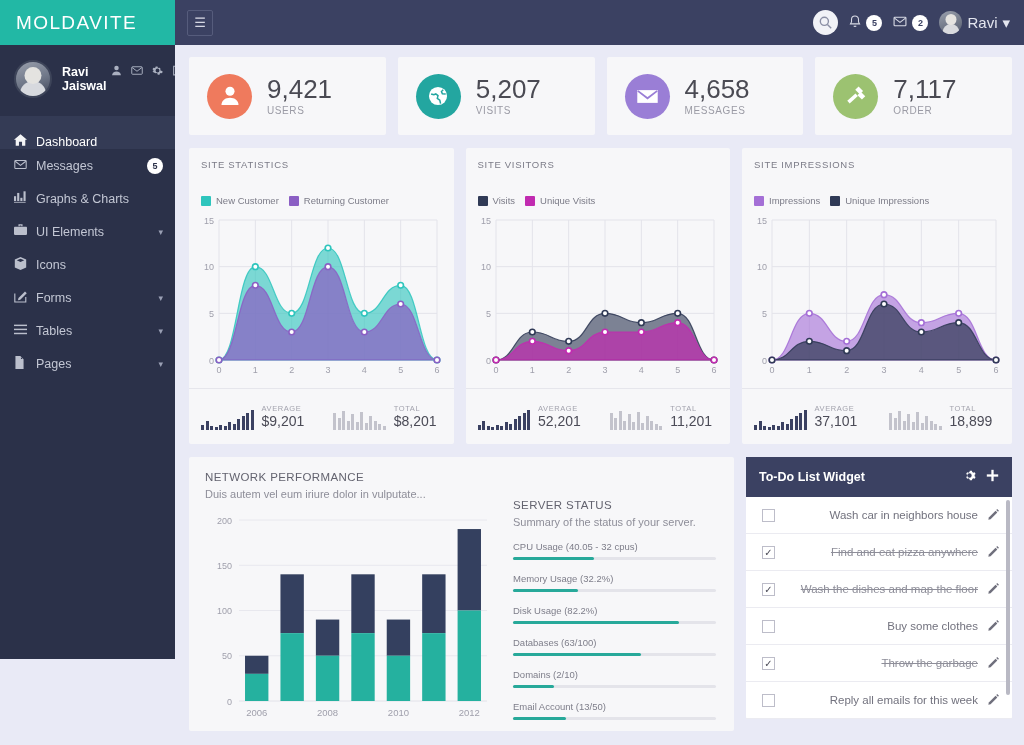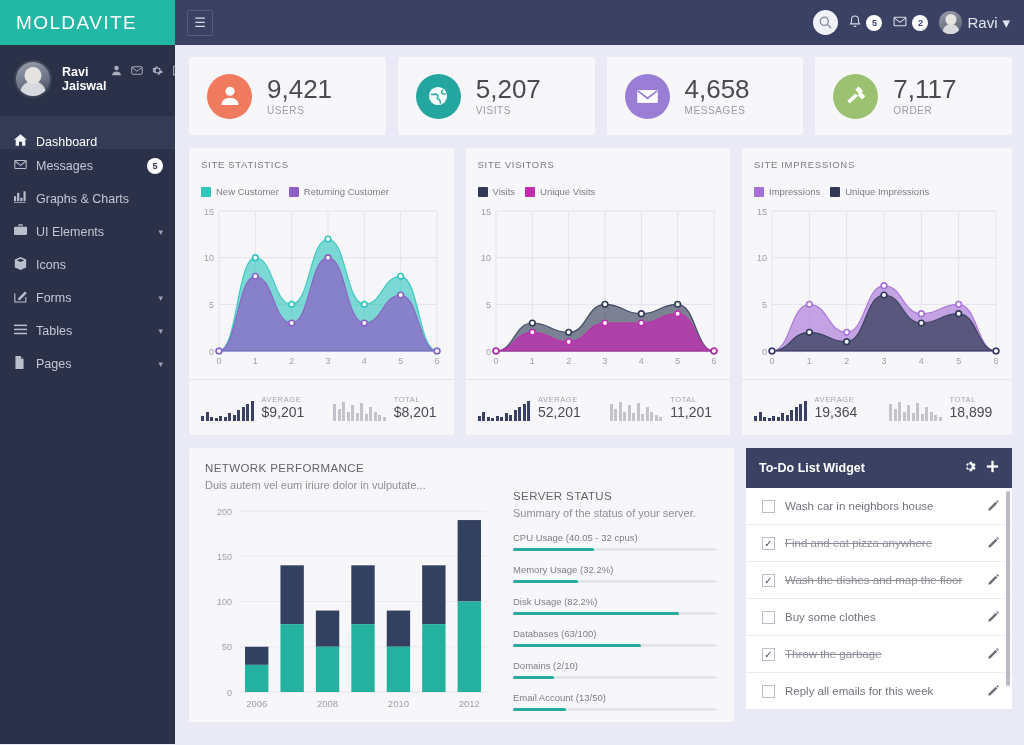--- a/index.html
+++ b/index.html
@@ -5,21 +5,21 @@
   * { box-sizing: border-box; margin: 0; padding: 0; }
   html, body {
     width: 1024px; height: 745px;
     font-family: "Liberation Sans", sans-serif;
     background: #e9eaf6;
     overflow: hidden;
   }
   .app { display: flex; width: 1024px; height: 745px; }
 
   
-  .sidebar { width: 175px; height: 744px; background: #2b3149; flex: 0 0 175px; }
+  .sidebar { width: 175px; height: 659px; background: #2b3149; flex: 0 0 175px; }
   .brand {
     height: 45px; background: #22b8a5; color: #fff;
     display: flex; align-items: center; padding-left: 16px;
     font-size: 19px; letter-spacing: 1.4px; font-weight: 400;
   }
   .profile { padding: 15px 12px 14px 14px; display: flex; align-items: center; gap: 10px; }
   .avatar-lg {
     width: 38px; height: 38px; border-radius: 50%;
     background: linear-gradient(160deg,#9aa0ad 0%,#6e7687 55%,#3f4558 100%);
     border: 2px solid #3d4459; flex: 0 0 38px; position: relative; overflow: hidden;
@@ -102,21 +102,21 @@
     display: flex; align-items: center; justify-content: center; color: #fff;
   }
   .stat-num { font-size: 26px; color: #4a4a53; font-weight: 300; line-height: 1.05; }
   .stat-lbl { font-size: 10px; color: #9b9ba5; letter-spacing: .6px; margin-top: 2px; }
 
   
   .charts-row { display: flex; gap: 12px; margin-bottom: 13px; }
   .card { background: #f7f7f9; border-radius: 2px; flex: 1; }
   .card-hd { padding: 11px 12px 0 12px; }
   .card-title { font-size: 9.5px; color: #7b7b87; letter-spacing: .7px; }
-  .legend { display: flex; gap: 10px; margin-top: 16px; align-items: center; }
+  .legend { display: flex; gap: 10px; margin-top: 25px; align-items: center; }
   .legend span.sw { width: 10px; height: 10px; display: inline-block; border-radius: 1px; }
   .legend .li { display: flex; align-items: center; gap: 5px; font-size: 9.5px; color: #7c7c88; }
   .chart-area { padding: 6px 10px 0 8px; }
   .card-ft {
     border-top: 1px solid #e6e6ec; display: flex; height: 56px; align-items: center;
   }
   .ft-half { flex: 1; display: flex; align-items: center; gap: 8px; padding-left: 12px; }
   .ft-txt { display: flex; flex-direction: column; }
   .ft-lbl { font-size: 7.5px; color: #a3a3ae; letter-spacing: .6px; }
   .ft-val { font-size: 14px; color: #4b4b57; }
@@ -137,21 +137,21 @@
 
   .todo { flex: 1; background: #fff; border-radius: 2px; align-self: flex-start; }
   .todo-hd {
     background: #3b4162; height: 40px; display: flex; align-items: center;
     padding: 0 13px; color: #fff; font-size: 12.5px; font-weight: bold;
   }
   .todo-hd .acts { margin-left: auto; display: flex; gap: 10px; font-size: 13px; cursor: pointer; }
   .todo-list { position: relative; }
   .todo-item {
     display: flex; align-items: center; gap: 10px;
-    height: 37px; padding: 0 13px 0 16px; border-bottom: 1px solid #ebebf1;
+    height: 37px; padding: 0 13px 0 16px; border-bottom: 1px solid #ebebf1; text-align: right;
   }
   .cb { width: 13px; height: 13px; border: 1px solid #bdbdc9; background: #fff;
         display: flex; align-items: center; justify-content: center;
         font-size: 10px; color: #4b4b57; flex: 0 0 13px; cursor: pointer; }
   .todo-txt { font-size: 11.5px; color: #72727e; flex: 1; }
   .todo-item.done .todo-txt { text-decoration: line-through; color: #8e8e99; }
   .pencil { color: #6f6f7c; font-size: 11px; cursor: pointer; }
   .todo-scroll {
     position: absolute; right: 2px; top: 3px; width: 4px; height: 195px;
     background: #b9b9c4; border-radius: 2px;
@@ -650,21 +650,21 @@
                   <i style="height: 4px; background: rgb(59, 65, 98);"></i>
                   <i style="height: 8px; background: rgb(59, 65, 98);"></i>
                   <i style="height: 6px; background: rgb(59, 65, 98);"></i>
                   <i style="height: 11px; background: rgb(59, 65, 98);"></i>
                   <i style="height: 14px; background: rgb(59, 65, 98);"></i>
                   <i style="height: 17px; background: rgb(59, 65, 98);"></i>
                   <i style="height: 20px; background: rgb(59, 65, 98);"></i>
                 </span>
               <span class="ft-txt">
                   <span class="ft-lbl">AVERAGE</span>
-                  <span class="ft-val">19,364</span>
+                  <span class="ft-val">37,101</span>
                 </span>
             </div>
             <div class="ft-half">
               <span class="spark">
                   <i style="height: 17px; background: rgb(195, 195, 204);"></i>
                   <i style="height: 12px; background: rgb(195, 195, 204);"></i>
                   <i style="height: 19px; background: rgb(195, 195, 204);"></i>
                   <i style="height: 9px; background: rgb(195, 195, 204);"></i>
                   <i style="height: 16px; background: rgb(195, 195, 204);"></i>
                   <i style="height: 8px; background: rgb(195, 195, 204);"></i>

